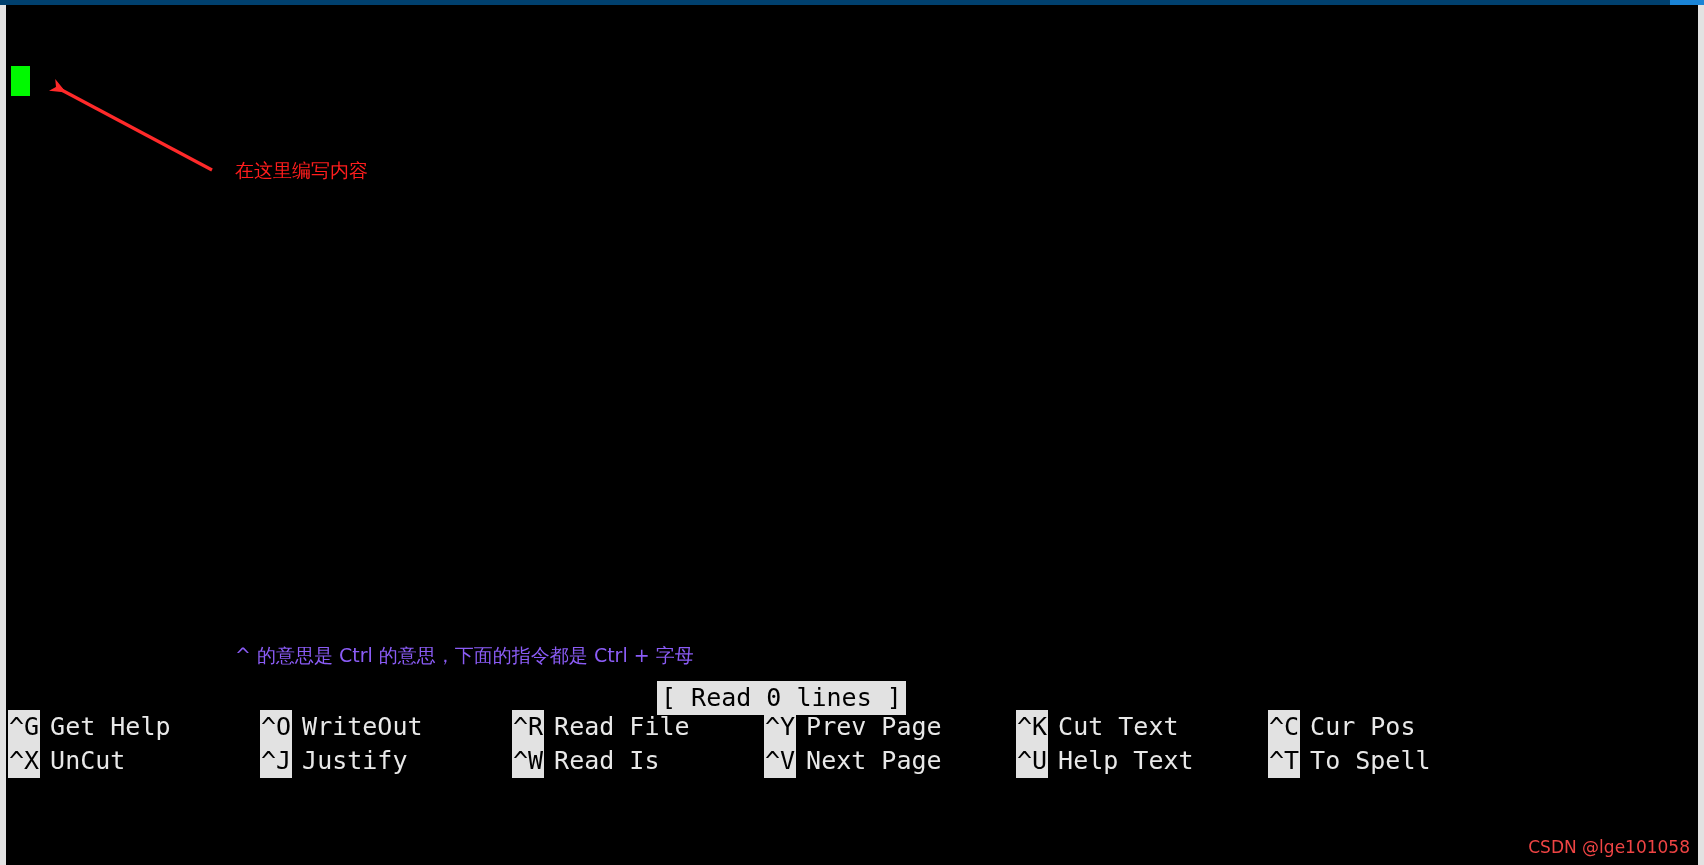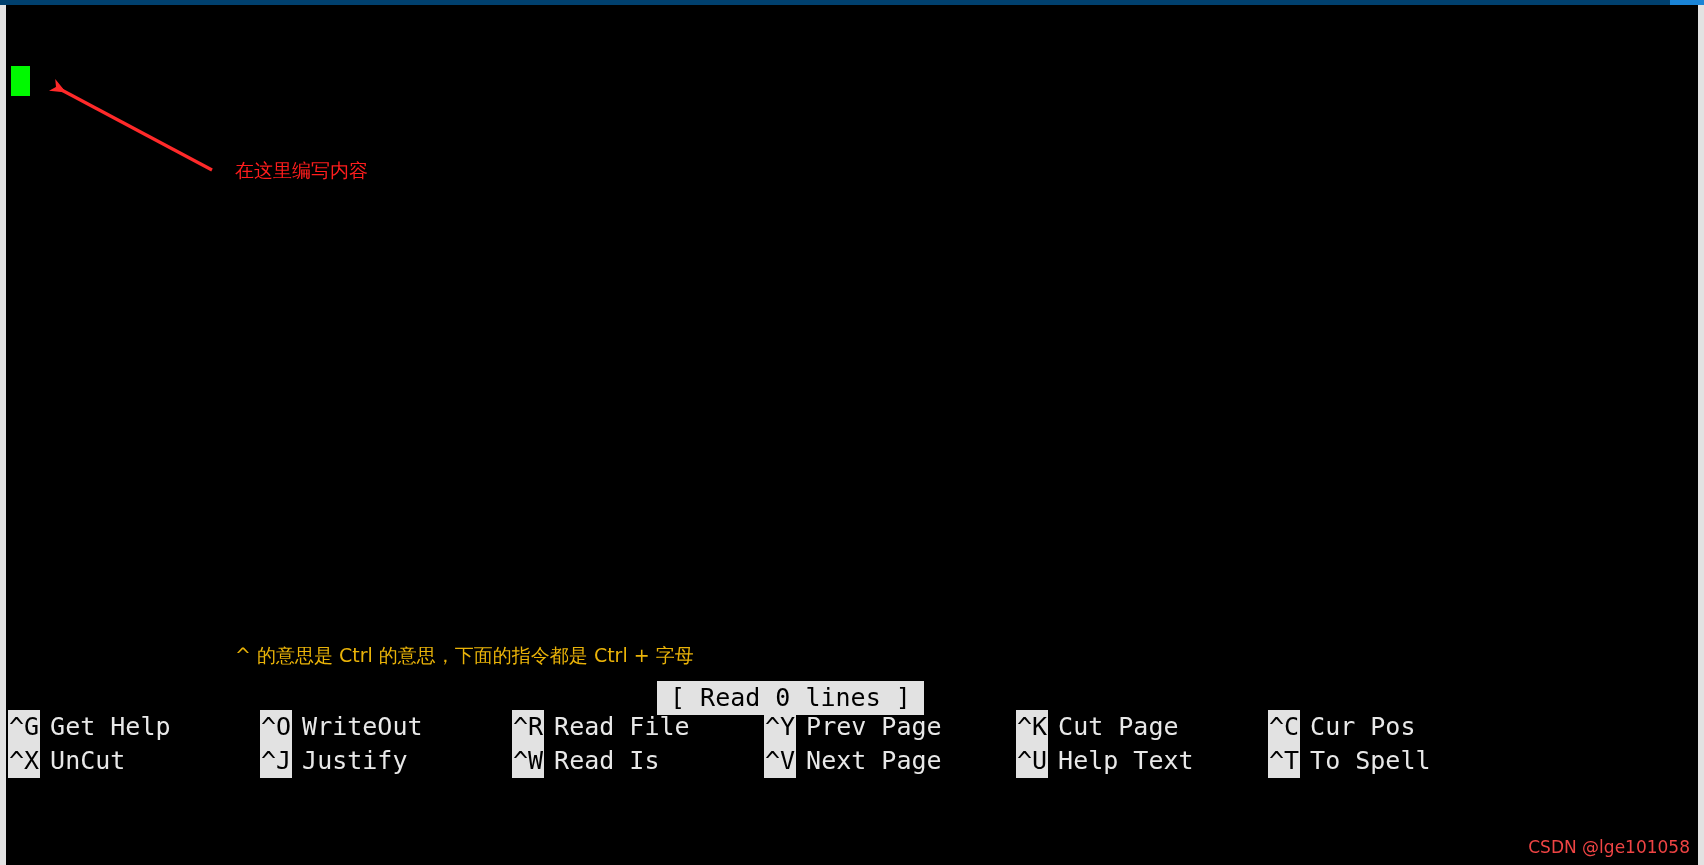--- a/index.html
+++ b/index.html
@@ -96,36 +96,36 @@
     color: #ff1d1d;
     font-family: "DejaVu Sans", "Liberation Sans", sans-serif;
     font-size: 19px;
     line-height: 24px;
     white-space: pre;
     margin-left: 28px;
   }
   .annot-note {
     position: absolute;
     left: 235px; top: 643px;
-    color: #eab308;
+    color: #8b5cf6;
     font-family: "DejaVu Sans", "Liberation Sans", sans-serif;
     font-size: 19px;
     line-height: 24px;
     white-space: pre;
   }
 
   
   .statusmsg {
     position: absolute;
     left: 657px; top: 681px;
     background: #e2e2e2;
     color: #000000;
     font-size: 25px;
     line-height: 34px;
-    padding: 0 13px;
+    padding: 0 4px;
     white-space: pre;
   }
 
   
   .shortcutbar {
     position: absolute;
     left: 0px; top: 710px;
     width: 1704px; height: 68px;
     display: flex;
     flex-direction: row;
@@ -240,21 +240,21 @@
       </div>
       <div class="sc-row">
         <span class="sc-key">^V</span>
         <span class="sc-label">Next Page</span>
       </div>
     </div>
 
     <div class="sc-col">
       <div class="sc-row">
         <span class="sc-key">^K</span>
-        <span class="sc-label">Cut Page</span>
+        <span class="sc-label">Cut Text</span>
       </div>
       <div class="sc-row">
         <span class="sc-key">^U</span>
         <span class="sc-label">Help Text</span>
       </div>
     </div>
 
     <div class="sc-col">
       <div class="sc-row">
         <span class="sc-key">^C</span>

